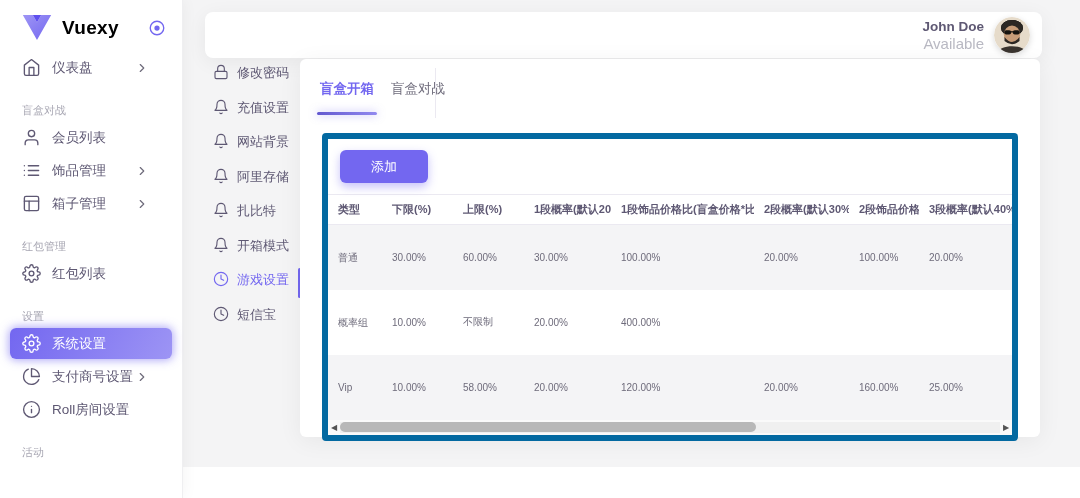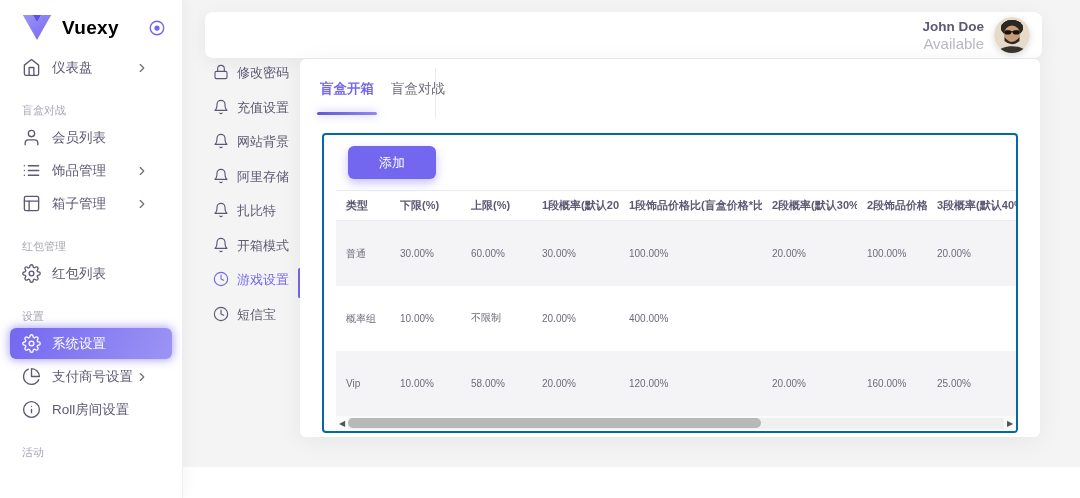--- a/index.html
+++ b/index.html
@@ -74,22 +74,22 @@
   .tabs { position:relative; height:59px; display:flex; align-items:center; padding-left:20px; }
   .tab { position:relative; height:100%; display:flex; align-items:center; font-size:13.5px; margin-right:17px; color:#6e6b7b; cursor:pointer; }
   .tab.active { color:#7367f0; font-weight:bold; }
   .tab.active::after {
     content:''; position:absolute; left:-3px; right:-3px; bottom:3px; height:3px; border-radius:3px;
     background:linear-gradient(90deg,#6258cf,#9189ef); box-shadow:0 0 8px rgba(115,103,240,.5);
   }
   .tabs-divider { position:absolute; left:135px; top:9px; height:50px; width:1px; background:#ebe9f1; }
 
   .table-block {
-    margin:15px 22px 0 22px; border:2px solid #0369a1; border-radius:4px;
-    background:#fff; overflow:hidden;padding-left:12px;
+    margin:15px 22px 0 22px; border:6px solid #0369a1; border-radius:4px;
+    background:#fff; overflow:hidden;
   }
   .toolbar { height:55px; display:flex; align-items:center; padding-left:12px; }
   .add-btn {
     width:88px; height:33px; background:#7367f0; border:none; border-radius:6px;
     color:#fff; font-size:13px; font-family:inherit; cursor:pointer;
     box-shadow:0 4px 10px rgba(115,103,240,.4);
   }
 
   table.data { width:100%; border-collapse:collapse; table-layout:fixed; }
   table.data th {

